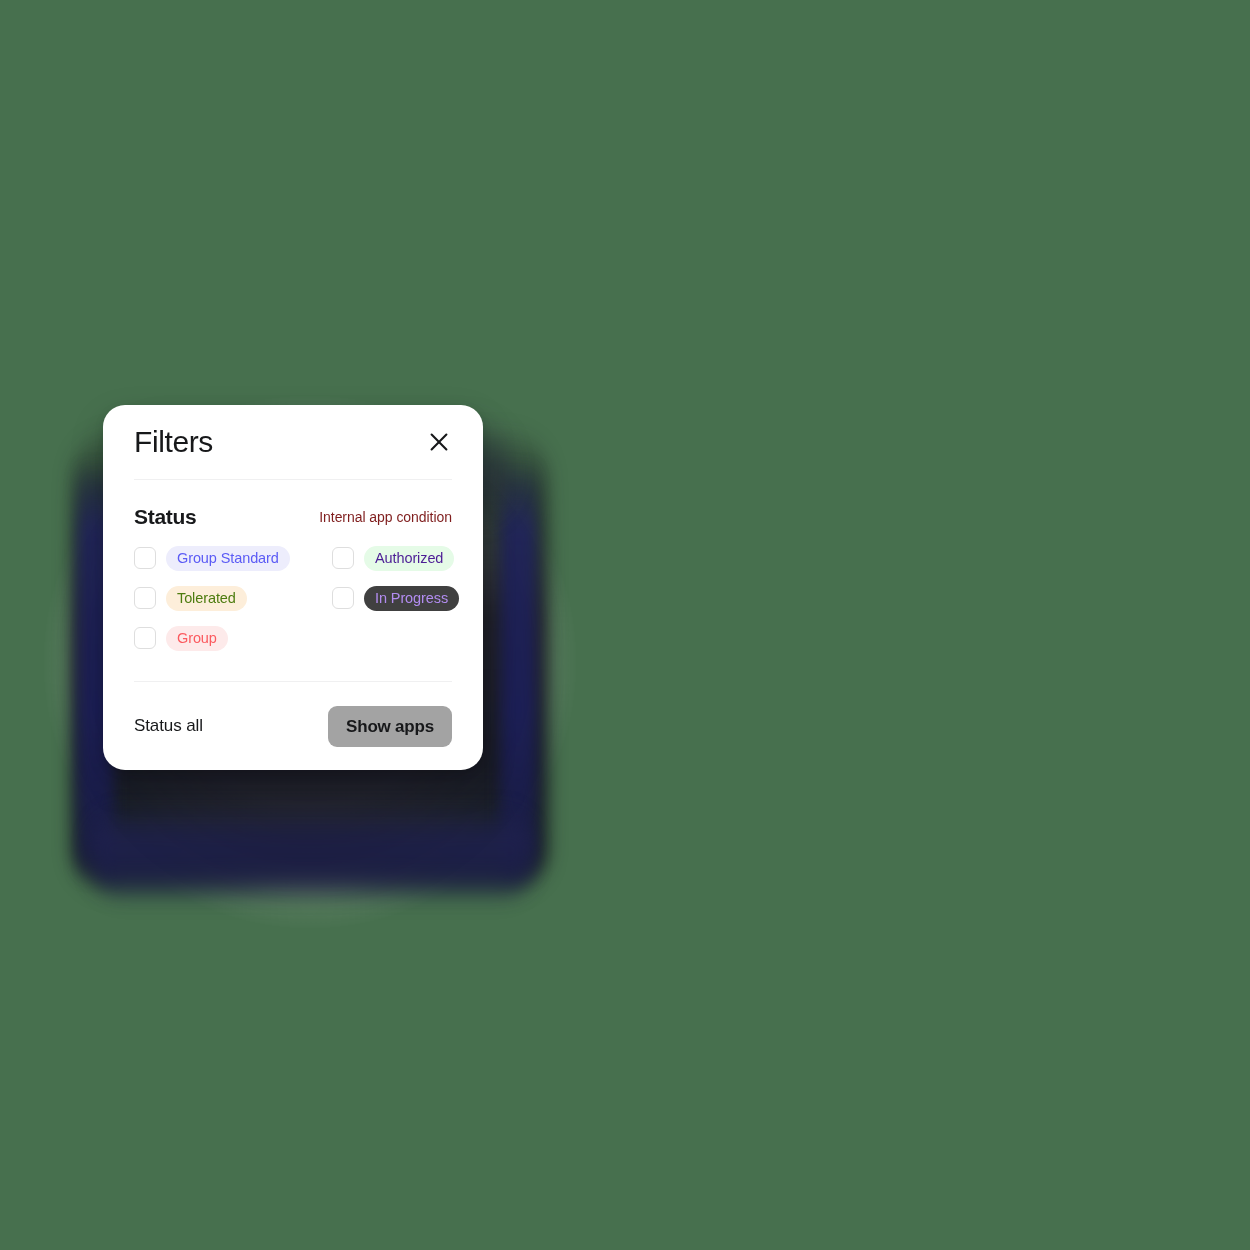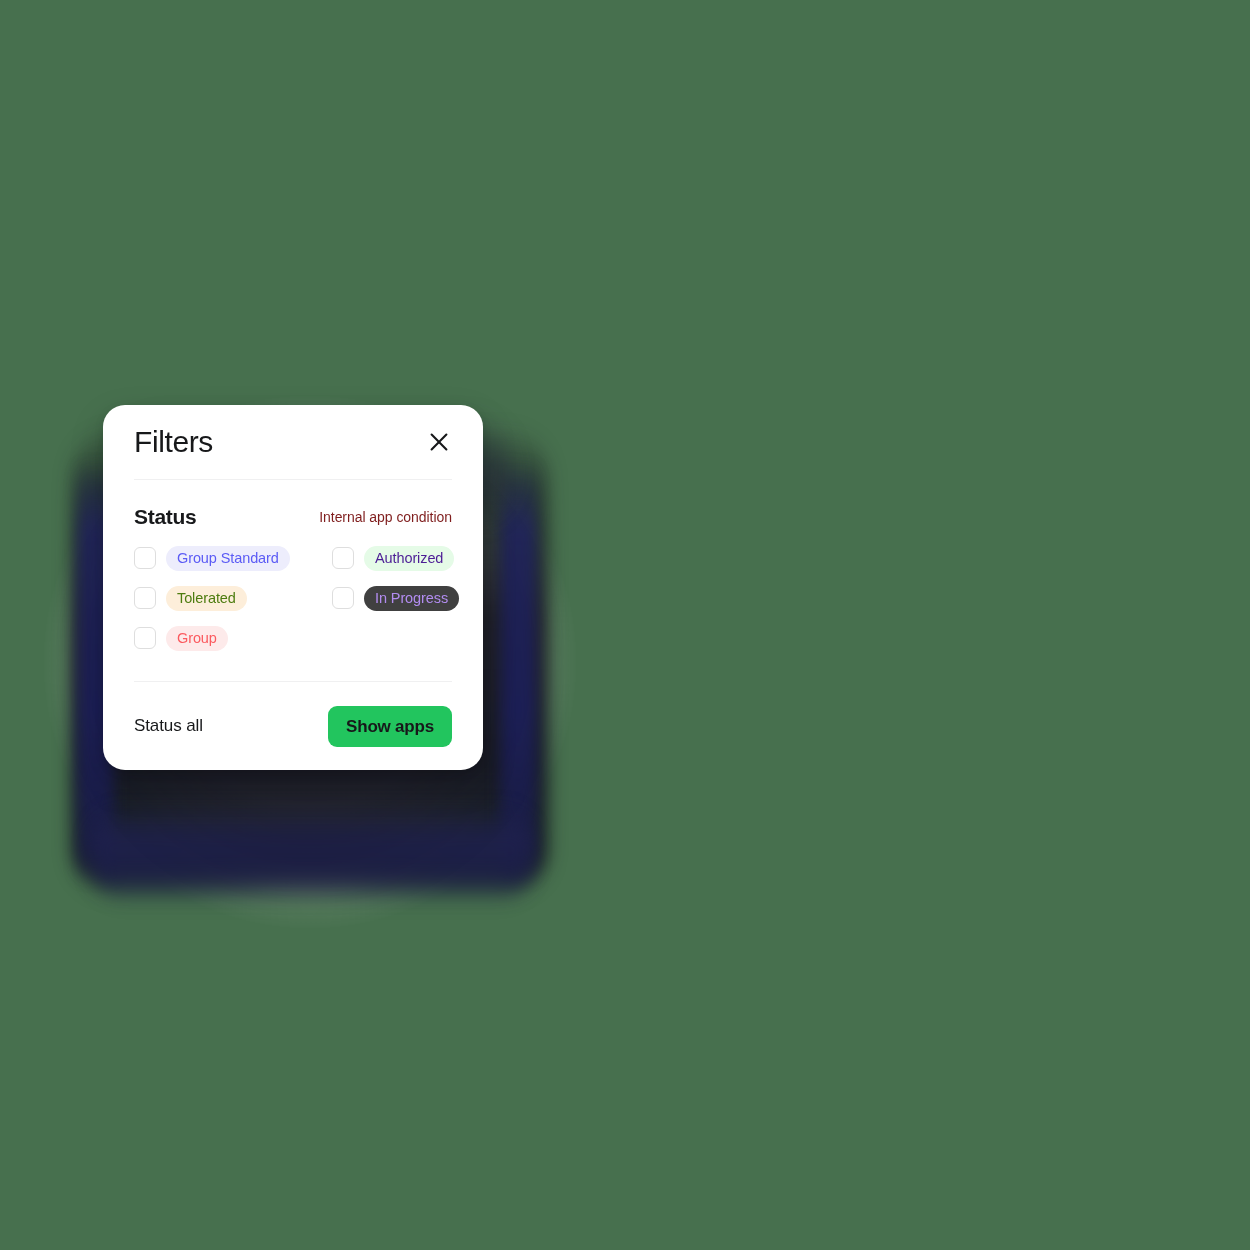--- a/index.html
+++ b/index.html
@@ -329,16 +329,16 @@
 
       <span class="option-row is-empty"></span>
 
     </div>
   </div>
 
   <div class="divider" style="background: rgb(240, 240, 241);"></div>
 
   <div class="modal-footer">
     <button class="clear-all">Status all</button>
-    <button class="show-apps" style="background: #22c55e; text-align: center;">Show apps</button>
+    <button class="show-apps" style="background: #a3a3a3; text-align: center;">Show apps</button>
   </div>
 
 </div>
 
 </body></html>

